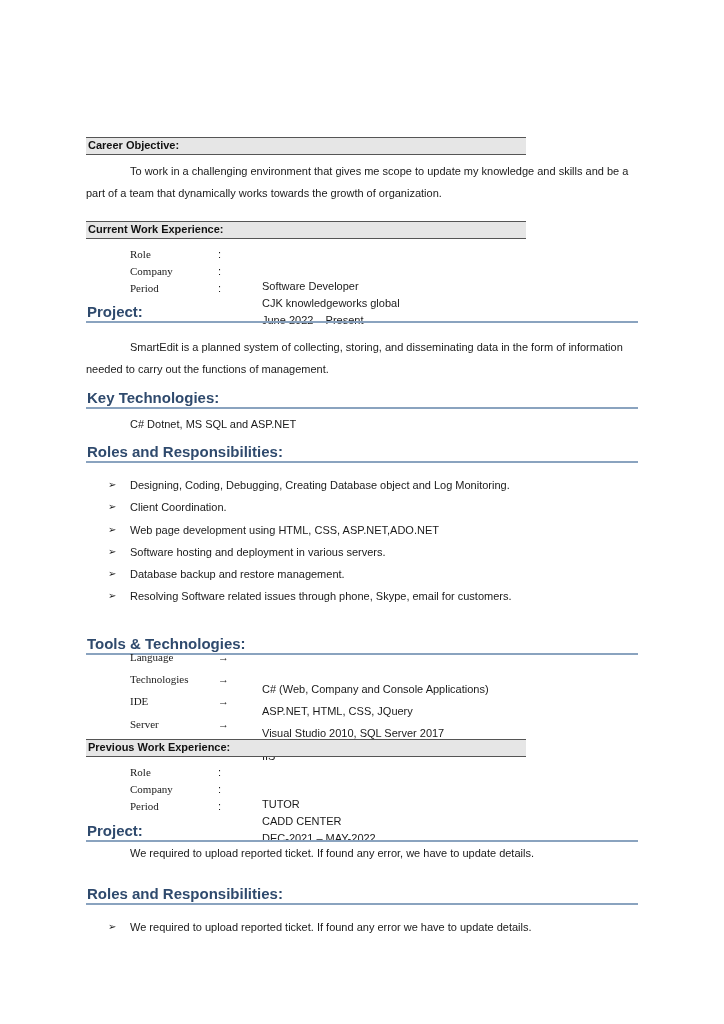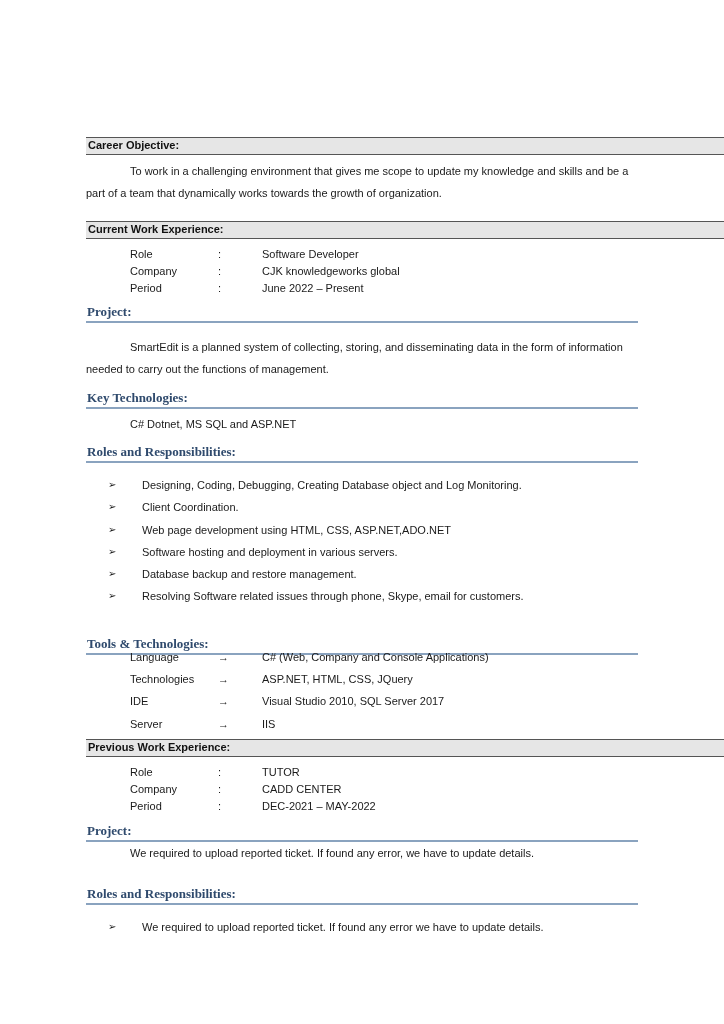--- a/index.html
+++ b/index.html
@@ -1,34 +1,34 @@
 <!DOCTYPE html>
 <html><head>
 <meta charset="utf-8">
 <style>
   html, body { margin: 0; padding: 0; background: #ffffff; }
   body { width: 724px; height: 1024px; position: relative; overflow: hidden;
          font-family: "Liberation Sans", sans-serif; color: #1a1a1a; font-size: 11px; }
   .page { position: absolute; left: 86px; top: 0; width: 552px; }
-  .bar-head { position: absolute; left: 0; width: 638px; height: 18px; background: #e6e6e6;
+  .bar-head { position: absolute; left: 0; width: 440px; height: 18px; background: #e6e6e6;
               border-top: 1.5px solid #555; border-bottom: 1.5px solid #555; box-sizing: border-box;
               font-weight: bold; font-size: 11px; line-height: 15px; padding-left: 2px; color: #111; }
   .sub-head { position: absolute; left: 0; width: 552px; height: 18px;
               border-bottom: 2px solid #8aa3bf; box-sizing: border-box;
-              font-family: Liberation Serif, serif; font-weight: bold; font-size: 13px;
+              font-family: Liberation Sans, sans-serif; font-weight: bold; font-size: 15px;
               color: #2f4a6d; line-height: 14px; padding-left: 1px; }
   .para { position: absolute; left: 0; width: 552px; line-height: 22px; font-size: 11px; }
   .indent { text-indent: 44px; }
   .kv { position: absolute; left: 44px; font-size: 11px; }
-  .kv .k { position: absolute; left: 0; width: 90px; white-space: nowrap; }
+  .kv .k { position: absolute; left: 0; width: 90px; white-space: nowrap; font-family: Liberation Serif, serif; }
   .kv .sep { position: absolute; left: 88px; }
-  .kv .v { position: absolute; left: 132px; white-space: nowrap; }
+  .kv .v { position: absolute; left: 132px; white-space: nowrap; margin-top: 32px; }
   .bullet { position: absolute; left: 22px; font-size: 11px; white-space: nowrap; }
   .bullet .mk { position: absolute; left: 0; font-size: 10px; }
-  .bullet .tx { position: absolute; left: 22px; margin-left: 12px; }
+  .bullet .tx { position: absolute; left: 22px; }
 </style>
 </head>
 <body>
 
 <div class="page">
 
   <div class="bar-head" style="top:137px">Career Objective:</div>
   <div class="para indent" style="top:160px">To work in a challenging environment that gives me scope to update my knowledge and skills and be a part of a team that dynamically works towards the growth of organization.</div>
 
   <div class="bar-head" style="top:221px">Current Work Experience:</div>

